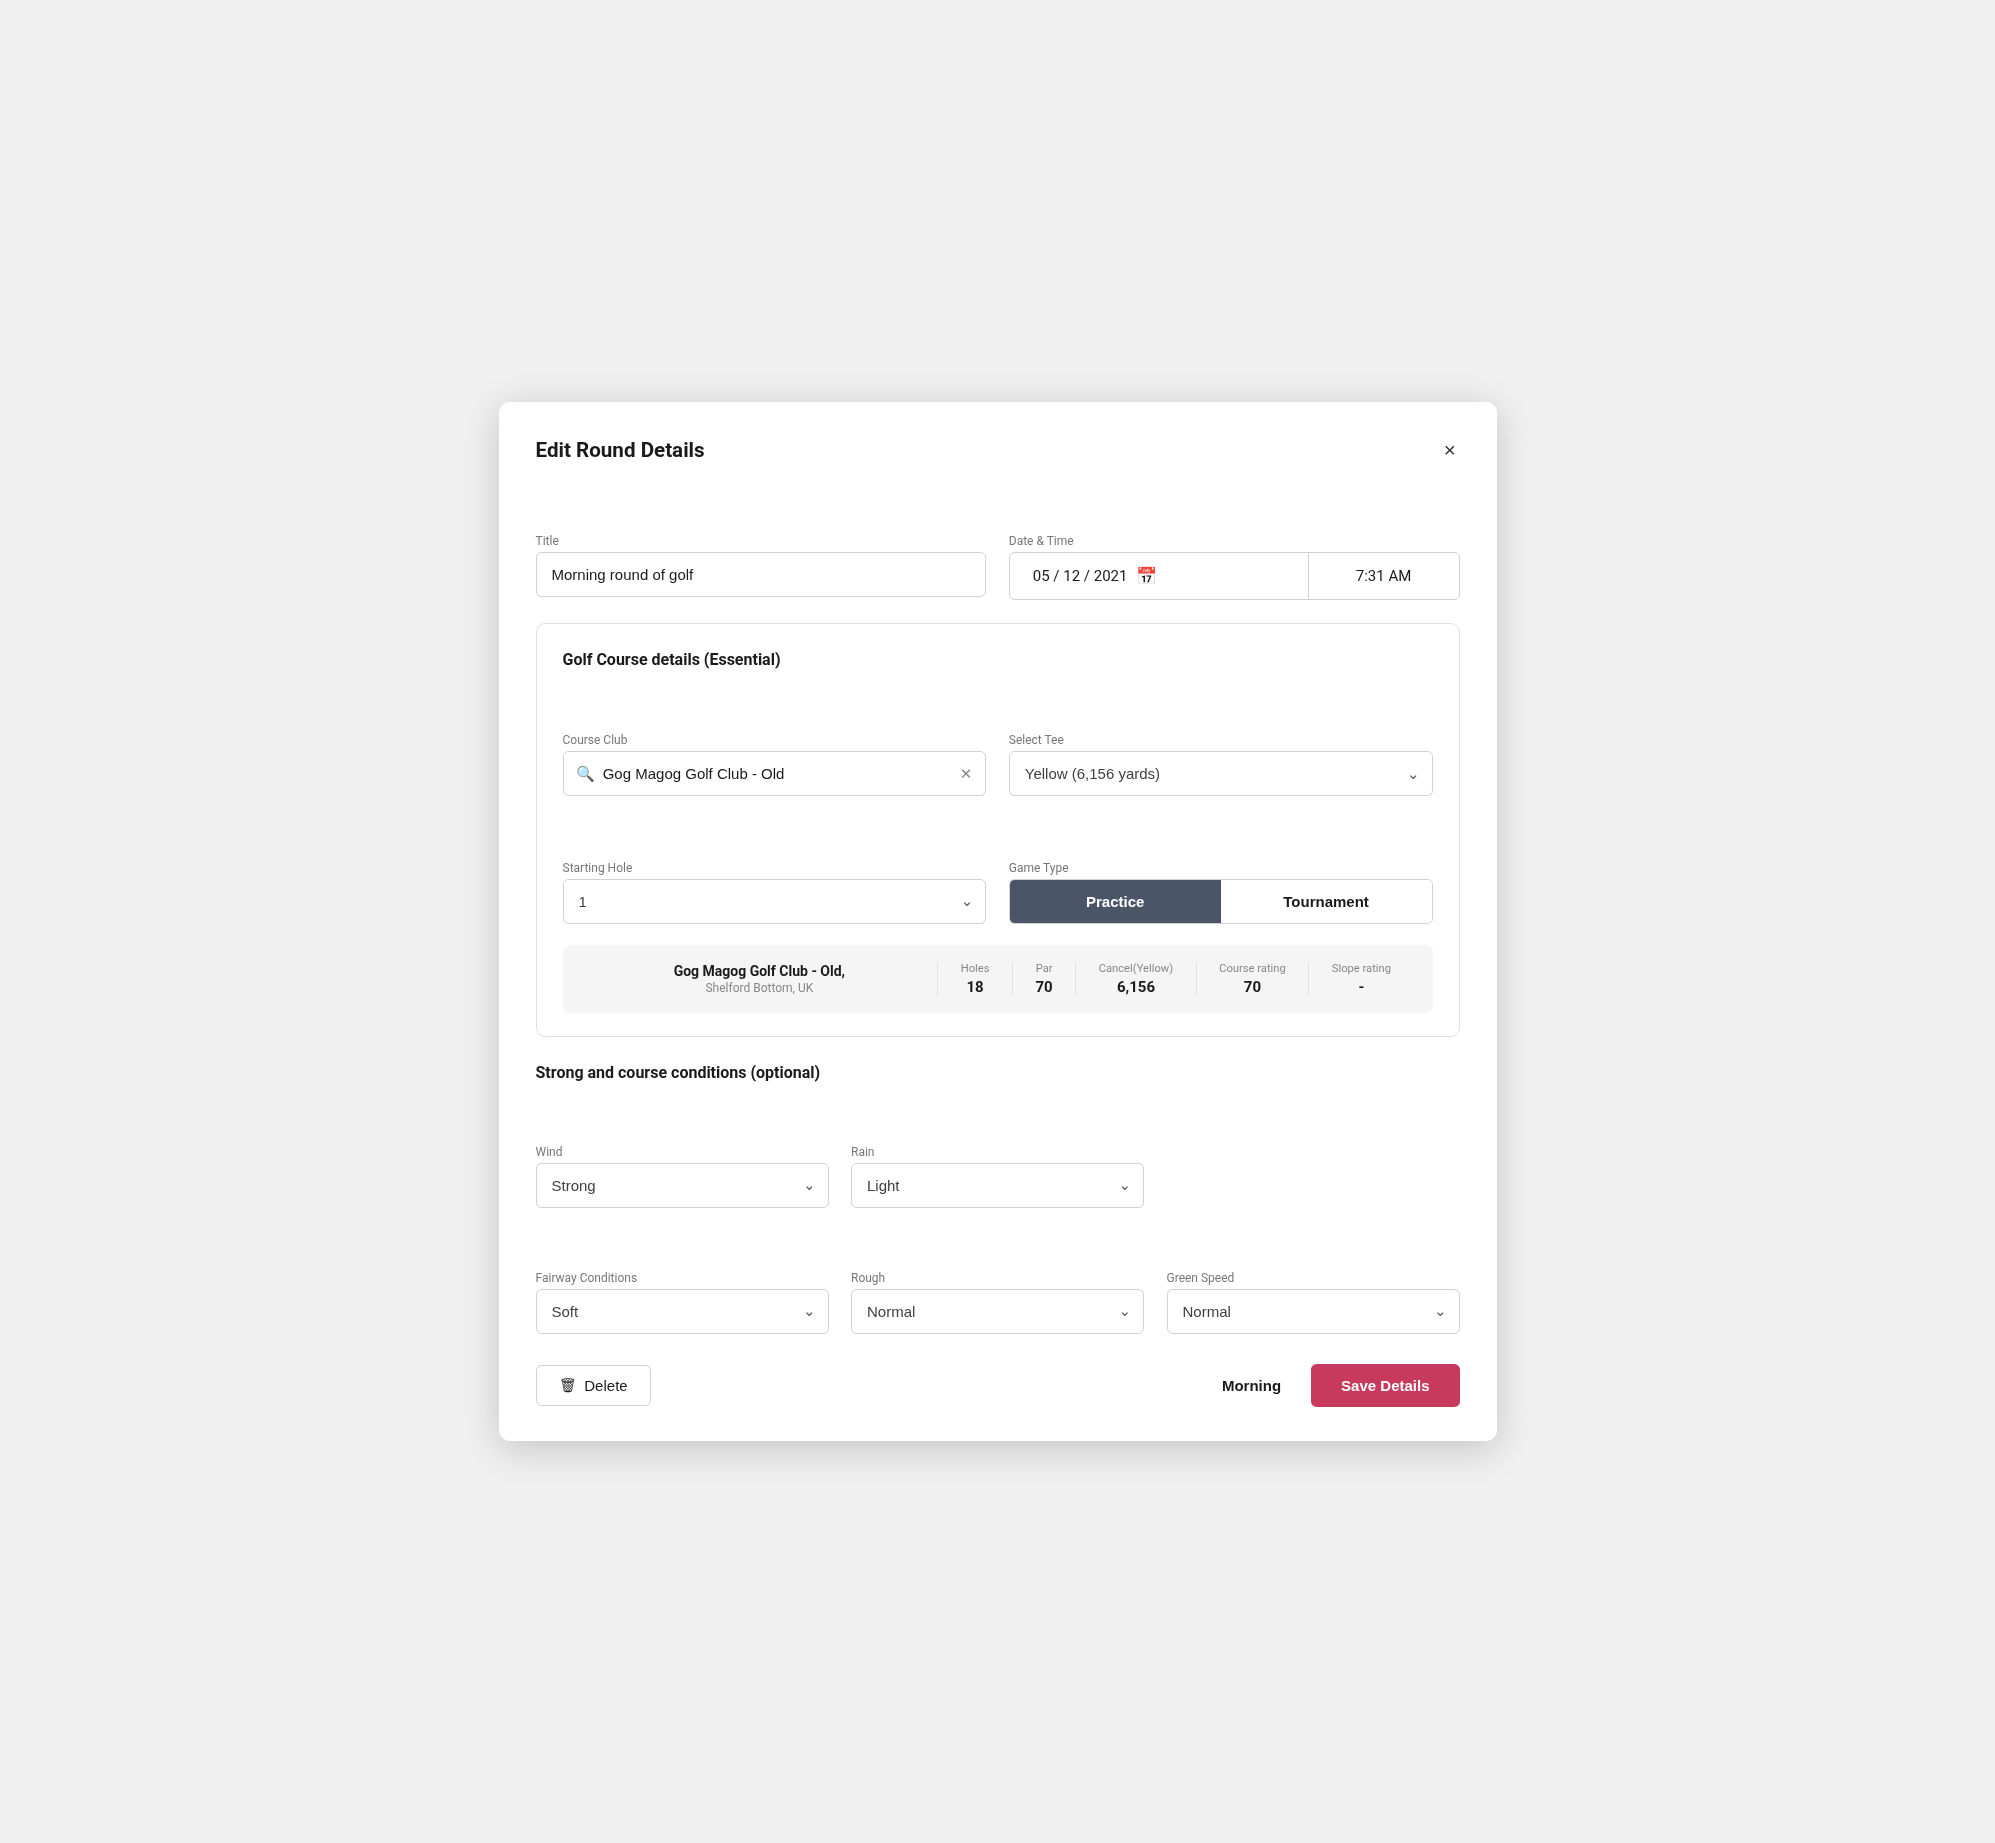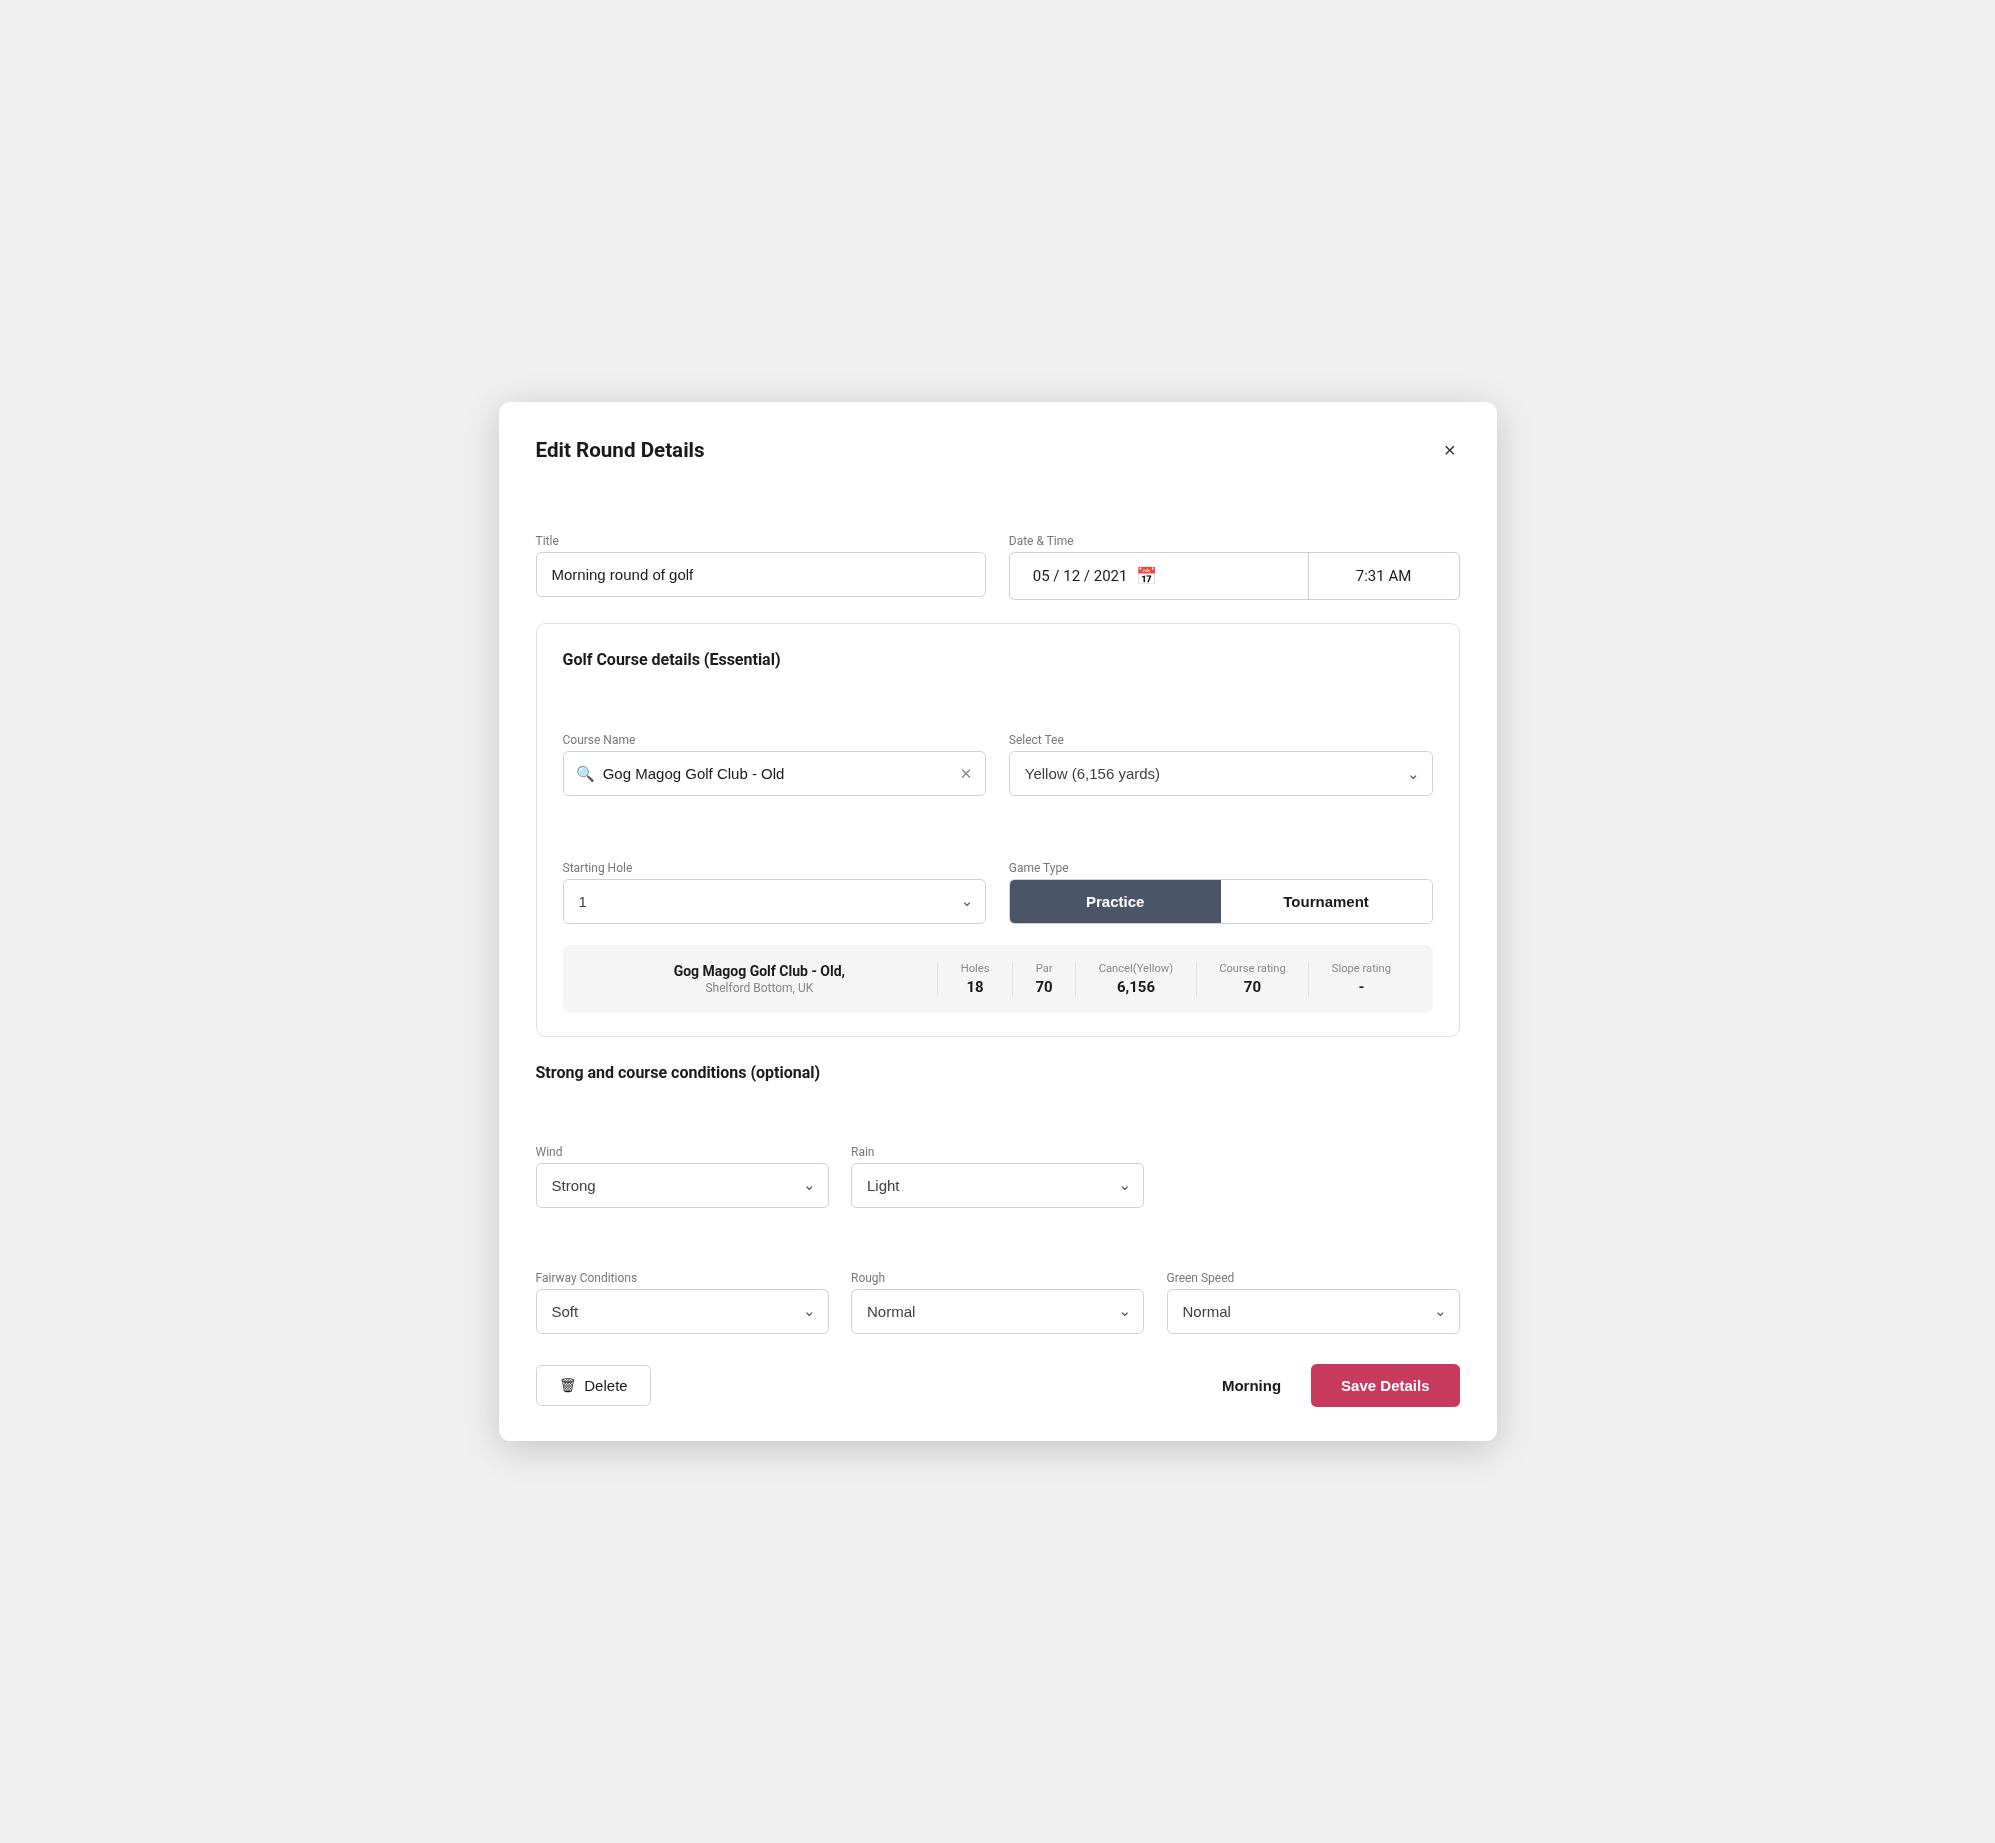--- a/index.html
+++ b/index.html
@@ -319,21 +319,21 @@
       </div>
     </div>
   </div>
 
   <div class="section-card">
     <div class="section-title">Golf Course details (Essential)</div>
 
     <div class="two-col">
 
       <div class="field-group">
-        <label class="field-label">Course Name</label>
+        <label class="field-label">Course Club</label>
         <div class="search-input-wrap">
           <span class="search-icon">🔍</span>
           <input class="search-input-inner" type="text" value="Gog Magog Golf Club - Old" style="">
           <span class="clear-icon">✕</span>
         </div>
       </div>
 
       <div class="field-group">
         <label class="field-label">Select Tee</label>
         <div class="select-wrap">

